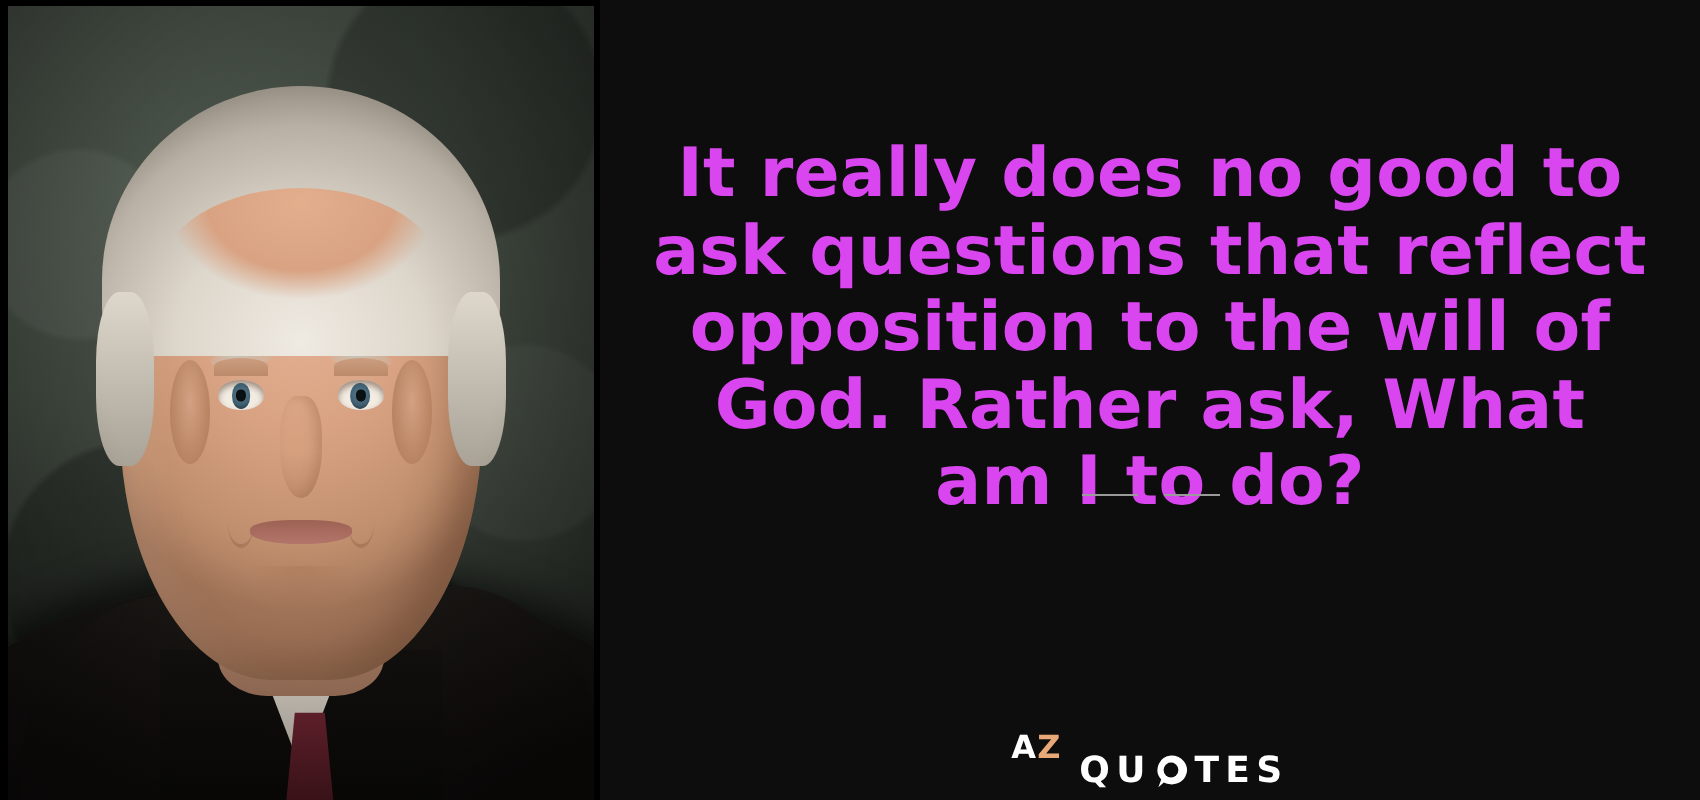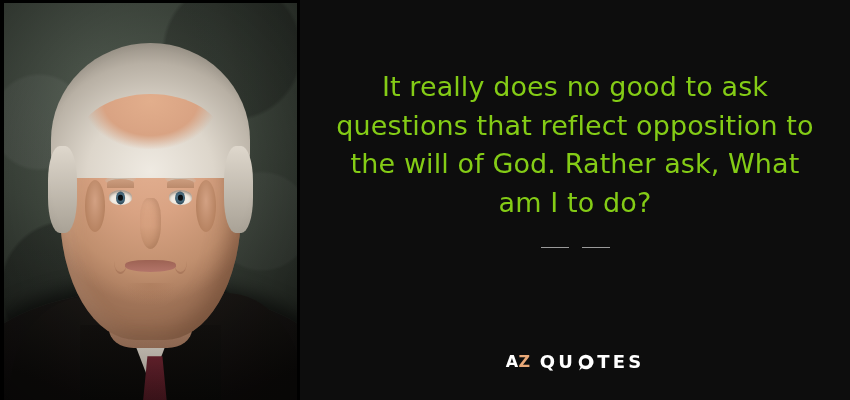--- a/index.html
+++ b/index.html
@@ -305,24 +305,24 @@
     flex-direction: column;
     align-items: center;
   }
 
   .quote-text {
     margin: 0;
     padding: 0 26px;
     width: 100%;
     box-sizing: border-box;
     text-align: center;
-    color: #84cc16;
-    font-size: 27px;
+    color: #d946ef;
+    font-size: 34px;
     line-height: 38.5px;
-    font-weight: 400;
+    font-weight: 700;
     letter-spacing: .1px;
     position: absolute;
     top: 68px;
   }
 
   .attribution {
     position: absolute;
     top: 247px;
     width: 100%;
     display: flex;
@@ -360,26 +360,27 @@
     font-size: 16px;
     font-weight: bold;
     letter-spacing: .5px;
     line-height: 1;
   }
   .logo-a { color: #ffffff; }
   .logo-z { color: #e9a877; }
 
   .logo-quotes {
     display: flex;
-    align-items: center;
+    align-items: flex-start;
     color: #ffffff;
     font-size: 18px;
     font-weight: bold;
     letter-spacing: 3.2px;
     line-height: 1;
+    margin-top: 24px;
   }
   .bubble-o {
     display: inline-block;
     position: relative;
     width: 17px;
     height: 17px;
     margin: 0 3.2px 0 1px;
   }
   .bubble-o svg { display: block; }
 

